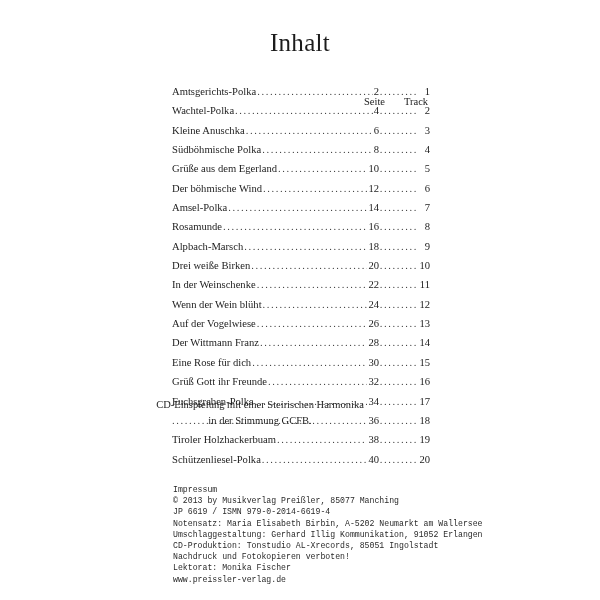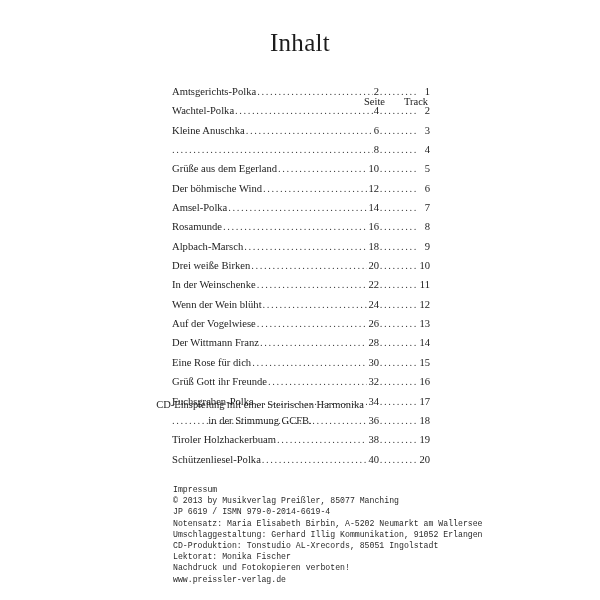--- a/index.html
+++ b/index.html
@@ -45,20 +45,21 @@
       <span class="tr">2</span>
     </div>
     <div class="row">
       <span class="t">Kleine Anuschka</span>
       <span class="dots1">........................................................................................................................</span>
       <span class="p">6</span>
       <span class="dots2">........................................................................................................................</span>
       <span class="tr">3</span>
     </div>
     <div class="row">
+      <span class="t">Südböhmische Polka</span>
       <span class="dots1">........................................................................................................................</span>
       <span class="p">8</span>
       <span class="dots2">........................................................................................................................</span>
       <span class="tr">4</span>
     </div>
     <div class="row">
       <span class="t">Grüße aus dem Egerland</span>
       <span class="dots1">........................................................................................................................</span>
       <span class="p">10</span>
       <span class="dots2">........................................................................................................................</span>
@@ -175,16 +176,16 @@
   <div>in der Stimmung GCFB.</div>
 </div>
 
 <div class="imprint" id="imprint">
     <div>Impressum</div>
     <div>© 2013 by Musikverlag Preißler, 85077 Manching</div>
     <div>JP 6619 / ISMN 979-0-2014-6619-4</div>
     <div>Notensatz: Maria Elisabeth Birbin, A-5202 Neumarkt am Wallersee</div>
     <div>Umschlaggestaltung: Gerhard Illig Kommunikation, 91052 Erlangen</div>
     <div>CD-Produktion: Tonstudio AL-Xrecords, 85051 Ingolstadt</div>
+    <div>Nachdruck und Fotokopieren verboten!</div>
     <div>Lektorat: Monika Fischer</div>
-    <div>Nachdruck und Fotokopieren verboten!</div>
     <div>www.preissler-verlag.de</div>
   </div>
 
 </body></html>

